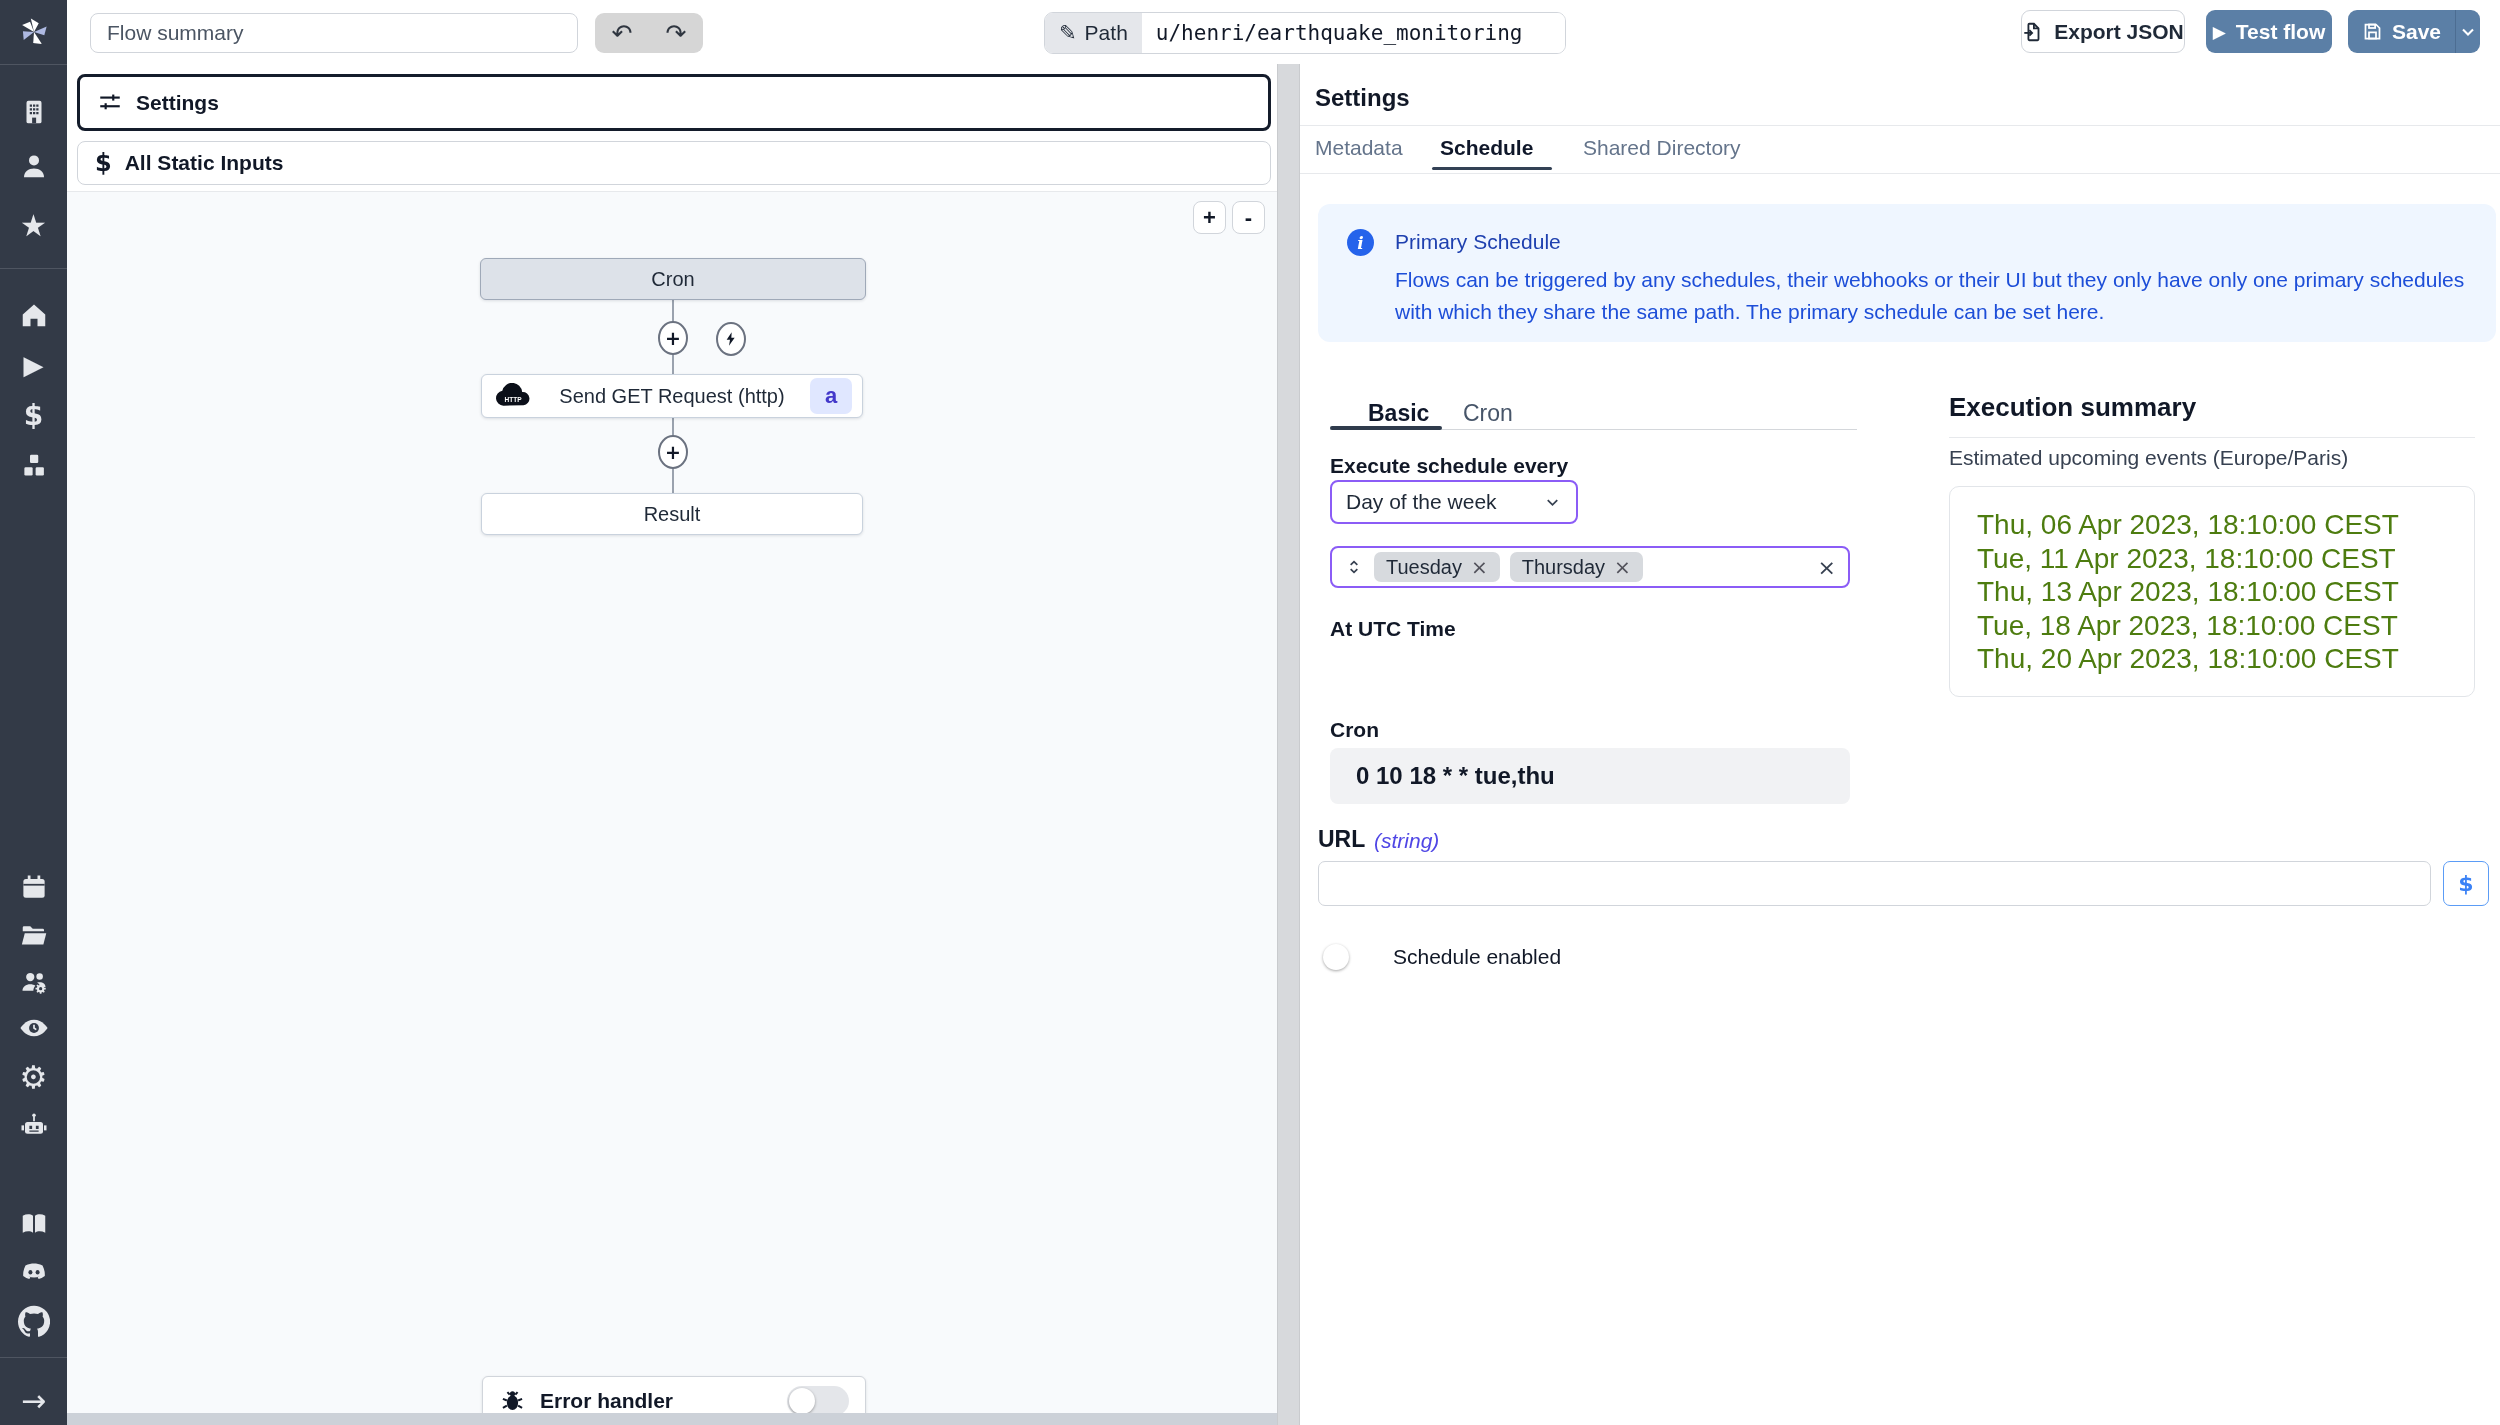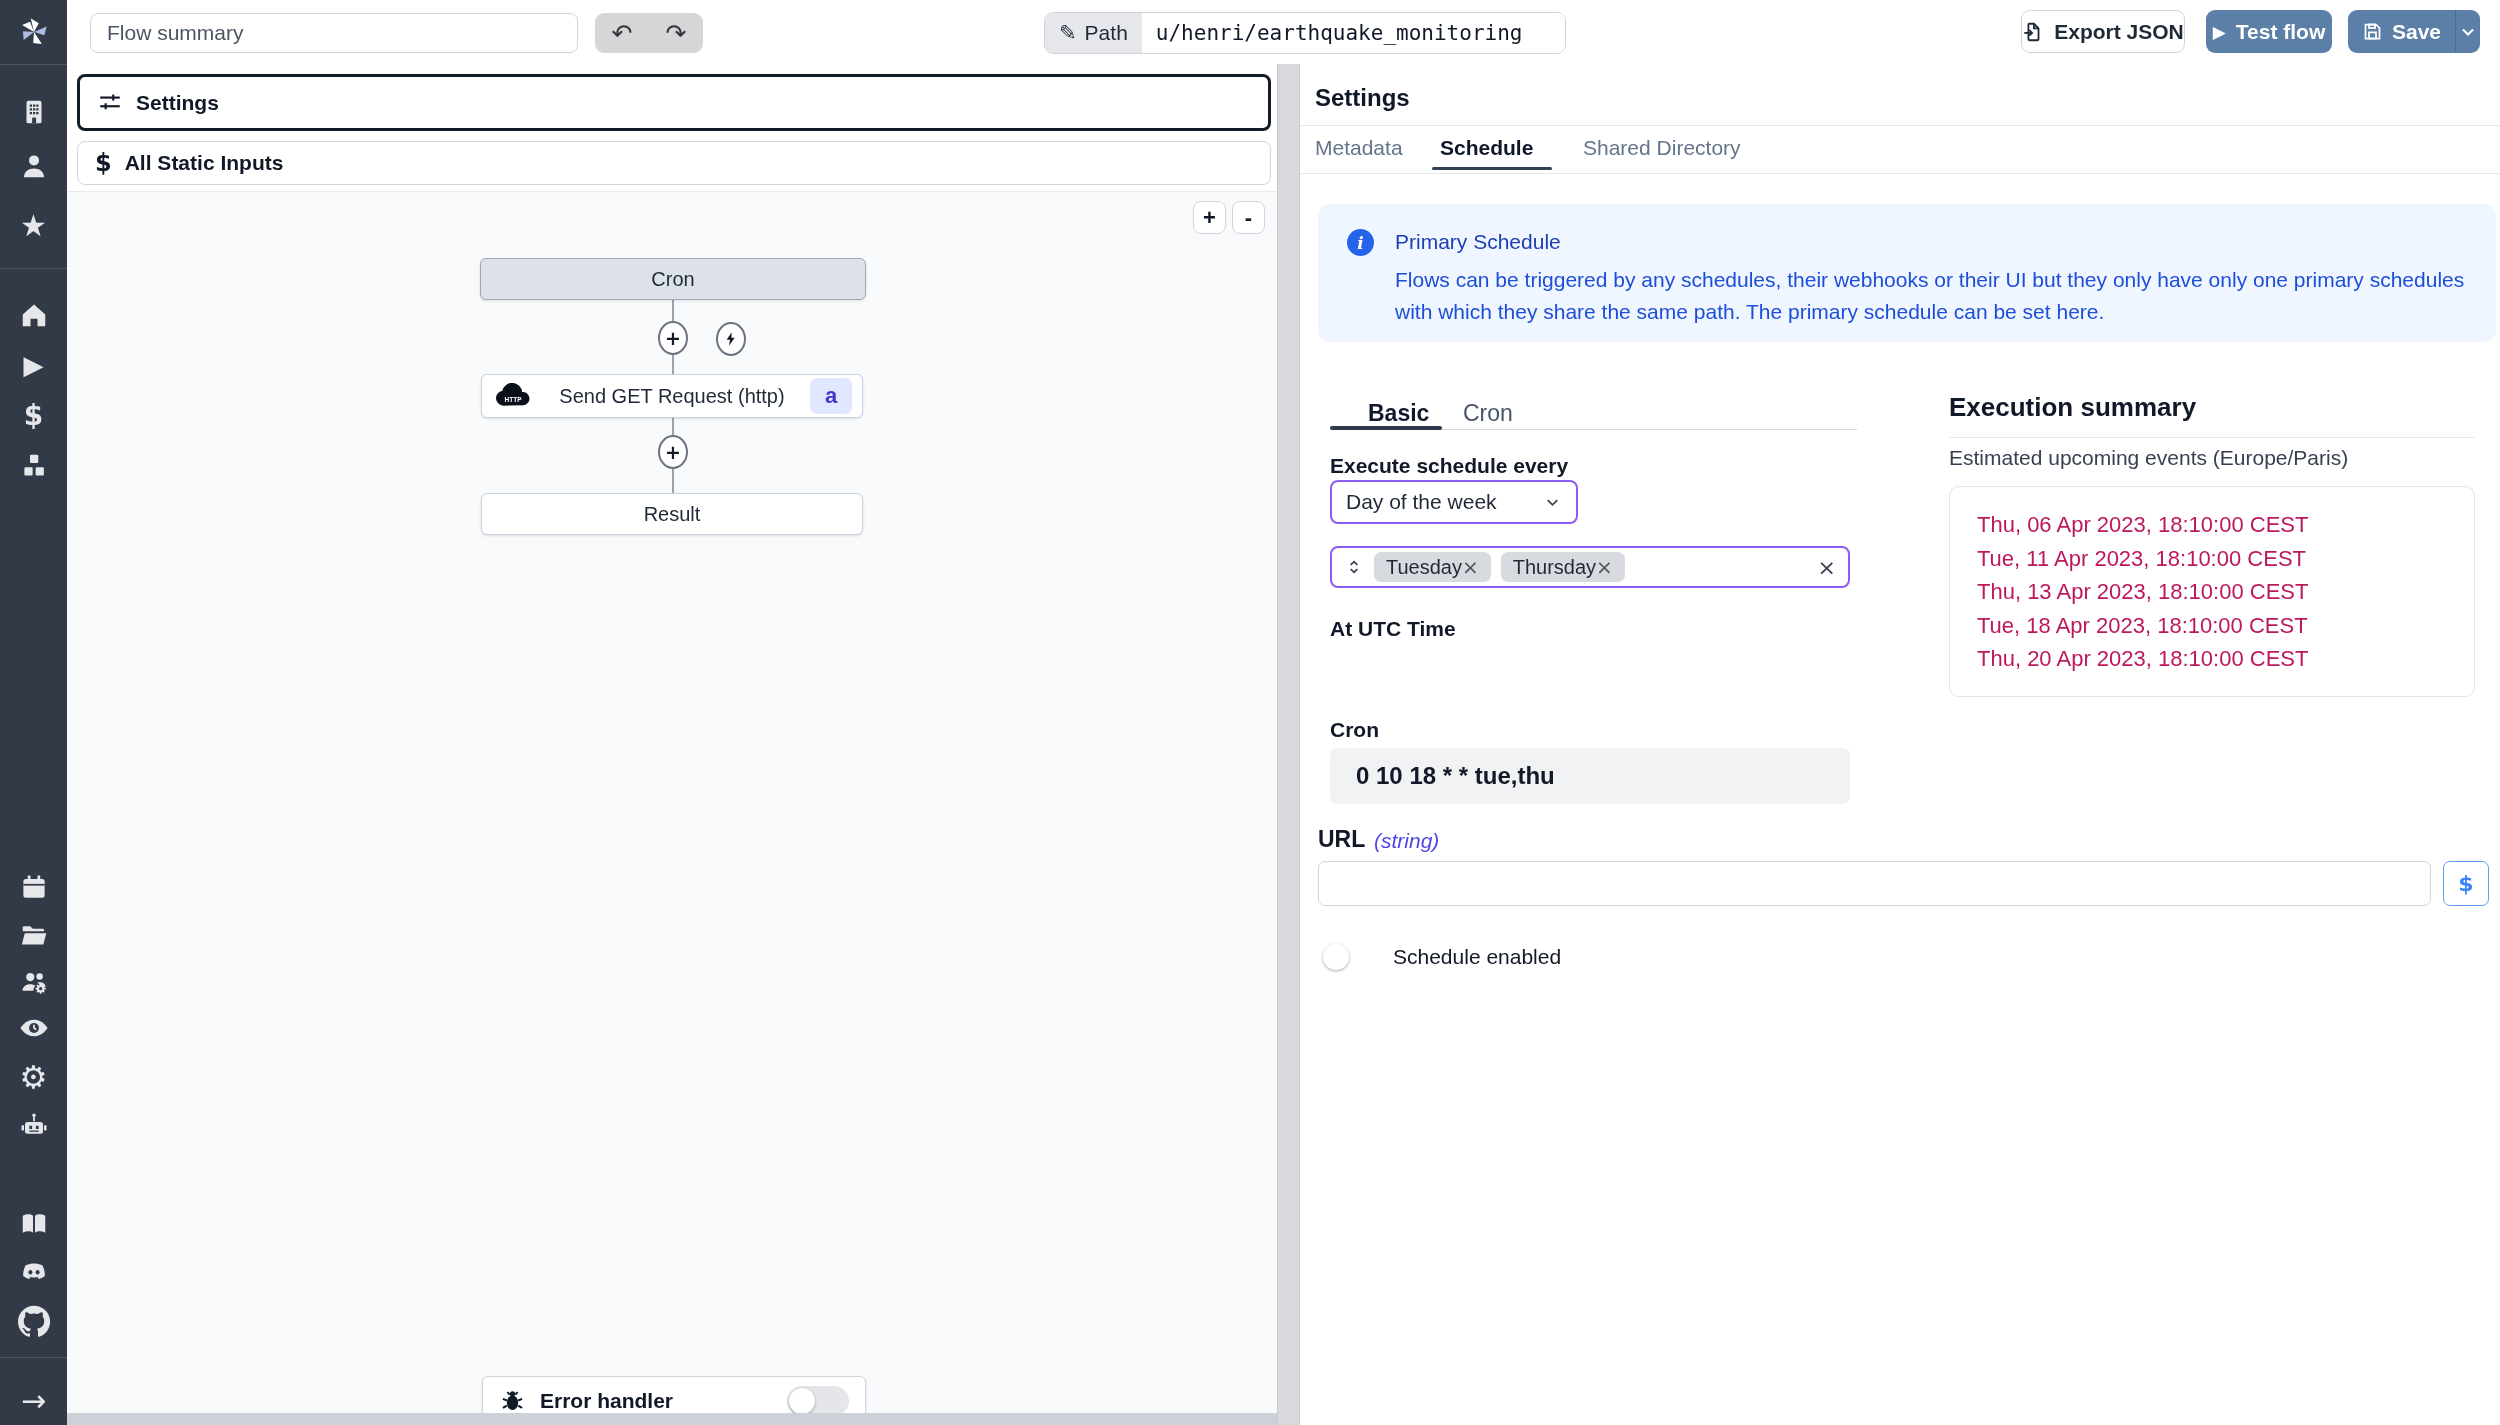--- a/index.html
+++ b/index.html
@@ -81,33 +81,33 @@
   #info-title{position:absolute;left:95px;top:166px;font-size:21px;color:#1e40af;}
   #info-body{position:absolute;left:95px;top:200px;width:1085px;font-size:21px;line-height:32px;color:#1d4ed8;}
   .stab{position:absolute;top:336px;font-size:23px;color:#475569;cursor:pointer;}
   .stab.active{color:#0f172a;font-weight:bold;}
   #stab-underline{position:absolute;left:30px;top:362px;width:112px;height:4px;background:#2f3b4c;border-radius:2px;}
   .form-label{position:absolute;left:30px;font-size:21px;font-weight:bold;color:#111827;}
   .inputish{position:absolute;border:2px solid #8b5cf6;border-radius:8px;background:#fff;box-sizing:border-box;
     display:flex;align-items:center;font-size:21px;color:#1f2937;}
   #freq-select{left:30px;top:416px;width:248px;height:44px;padding:0 14px;justify-content:space-between;cursor:pointer;}
   #day-multiselect{left:30px;top:482px;width:520px;height:42px;padding:0 12px;gap:10px;}
-  .pill{background:#d7dade;border-radius:7px;height:30px;display:flex;align-items:center;
+  .pill{background:#d7dade;border-radius:7px;height:30px;display:flex;align-items:center;gap:9px;
     padding:0 12px;font-size:20px;color:#1f2937;}
   .pill .x{color:#52525b;font-size:20px;cursor:pointer;}
   #ms-clear{margin-left:auto;color:#374151;font-size:22px;cursor:pointer;}
   #time-input-wrap{left:30px;top:584px;width:520px;height:46px;padding:0 16px;justify-content:space-between;}
   #time-input{border:none;outline:none;font-size:22px;color:#111827;width:200px;font-family:"Liberation Sans",sans-serif;}
   #cron-box{left:30px;top:684px;width:520px;height:56px;background:#f1f2f4;border-radius:8px;
     display:flex;align-items:center;padding:0 26px;font-size:24px;color:#111827;box-sizing:border-box;font-weight:bold;}
   #exec-title{left:649px;top:328px;font-size:26px;font-weight:bold;color:#111827;}
   #exec-sub{left:649px;top:382px;font-size:21px;color:#374151;}
   #events-box{left:649px;top:422px;width:526px;height:211px;border:1px solid #e2e5e9;border-radius:10px;
     padding:21px 0 0 27px;box-sizing:border-box;}
-  .event-line{font-size:22px;color:#be185d;line-height:33.5px;}
+  .event-line{font-size:28px;color:#4d7c0f;line-height:33.5px;}
   #url-label{left:18px;top:762px;font-size:23px;font-weight:bold;color:#111827;}
   #url-type{position:absolute;left:74px;top:765px;font-size:21px;font-style:italic;color:#4f46e5;}
   #url-input{left:18px;top:797px;width:1113px;height:45px;border:1px solid #d1d5db;border-radius:7px;
     box-sizing:border-box;outline:none;font-size:21px;padding:0 14px;font-family:"Liberation Sans",sans-serif;}
   #dollar-btn{left:1143px;top:797px;width:46px;height:45px;border:1px solid #5b9cf6;border-radius:7px;
     background:#fff;color:#3b82f6;font-size:22px;display:flex;align-items:center;justify-content:center;
     cursor:pointer;box-sizing:border-box;font-weight:bold;}
   #sched-toggle{left:21px;top:878px;width:59px;height:30px;}
   #sched-toggle .knob{width:26px;height:26px;}
   #sched-label{left:93px;top:881px;font-size:21px;color:#111827;}

